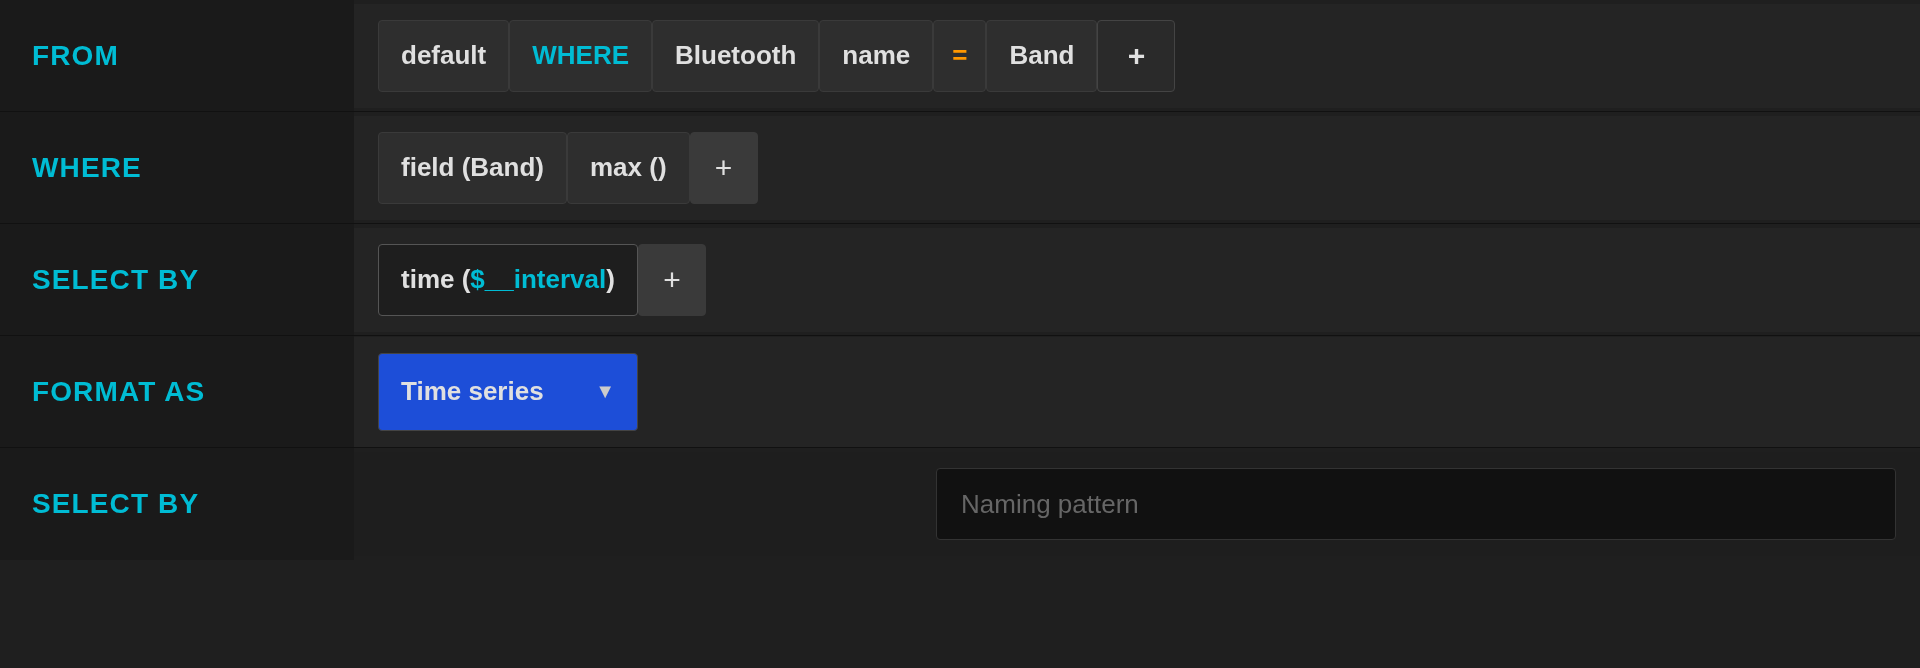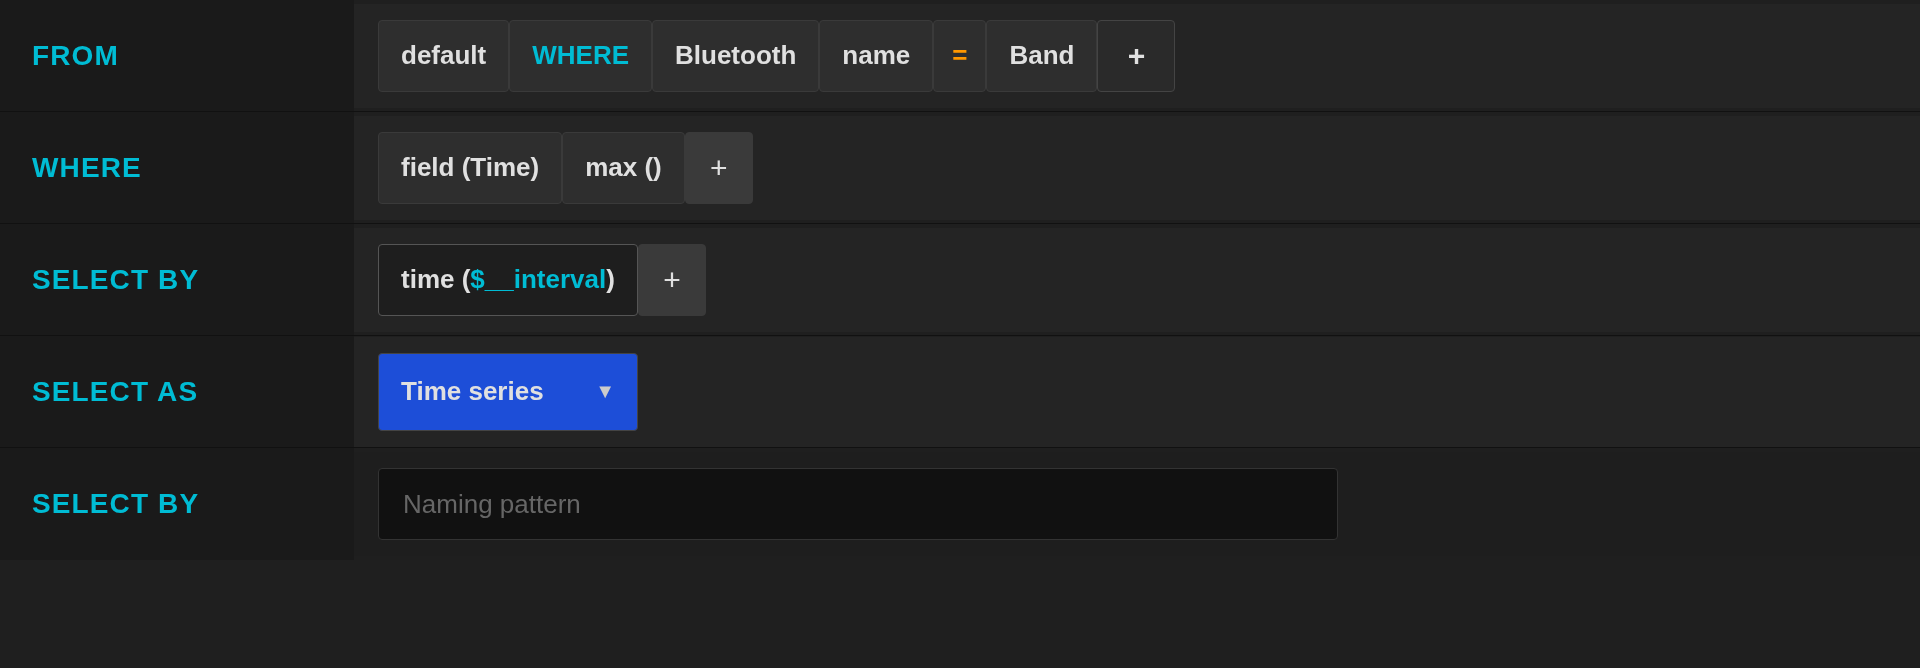--- a/index.html
+++ b/index.html
@@ -138,20 +138,21 @@
       height: 72px;
       outline: none;
     }
 
     .alias-input::placeholder {
       color: #666;
     }
 
     .row-content.alias-row {
       background-color: #1e1e1e;
+      justify-content: flex-end;
     }
 
     .interval-text {
       color: #00bcd4;
     }
 
     .row:last-child {
       border-bottom: none;
     }
   </style>
@@ -169,38 +170,38 @@
       <div class="chip">name</div>
       <div class="chip operator">=</div>
       <div class="chip">Band</div>
       <div class="chip add-btn-dark">+</div>
     </div>
   </div>
 
   <div class="row">
     <div class="row-label">WHERE</div>
     <div class="row-content">
-      <div class="chip">field (Time)</div>
+      <div class="chip">field (Band)</div>
       <div class="chip">max ()</div>
       <div class="chip add-btn">+</div>
     </div>
   </div>
 
   <div class="row">
     <div class="row-label">SELECT BY</div>
     <div class="row-content">
       <div class="chip highlighted">
         time (<span class="interval-text">$__interval</span>)
       </div>
       <div class="chip add-btn">+</div>
     </div>
   </div>
 
   <div class="row">
-    <div class="row-label">SELECT AS</div>
+    <div class="row-label">FORMAT AS</div>
     <div class="row-content">
       <div class="format-select">
         <span>Time series</span>
         <span class="arrow">▼</span>
       </div>
     </div>
   </div>
 
   <div class="row">
     <div class="row-label">SELECT BY</div>

